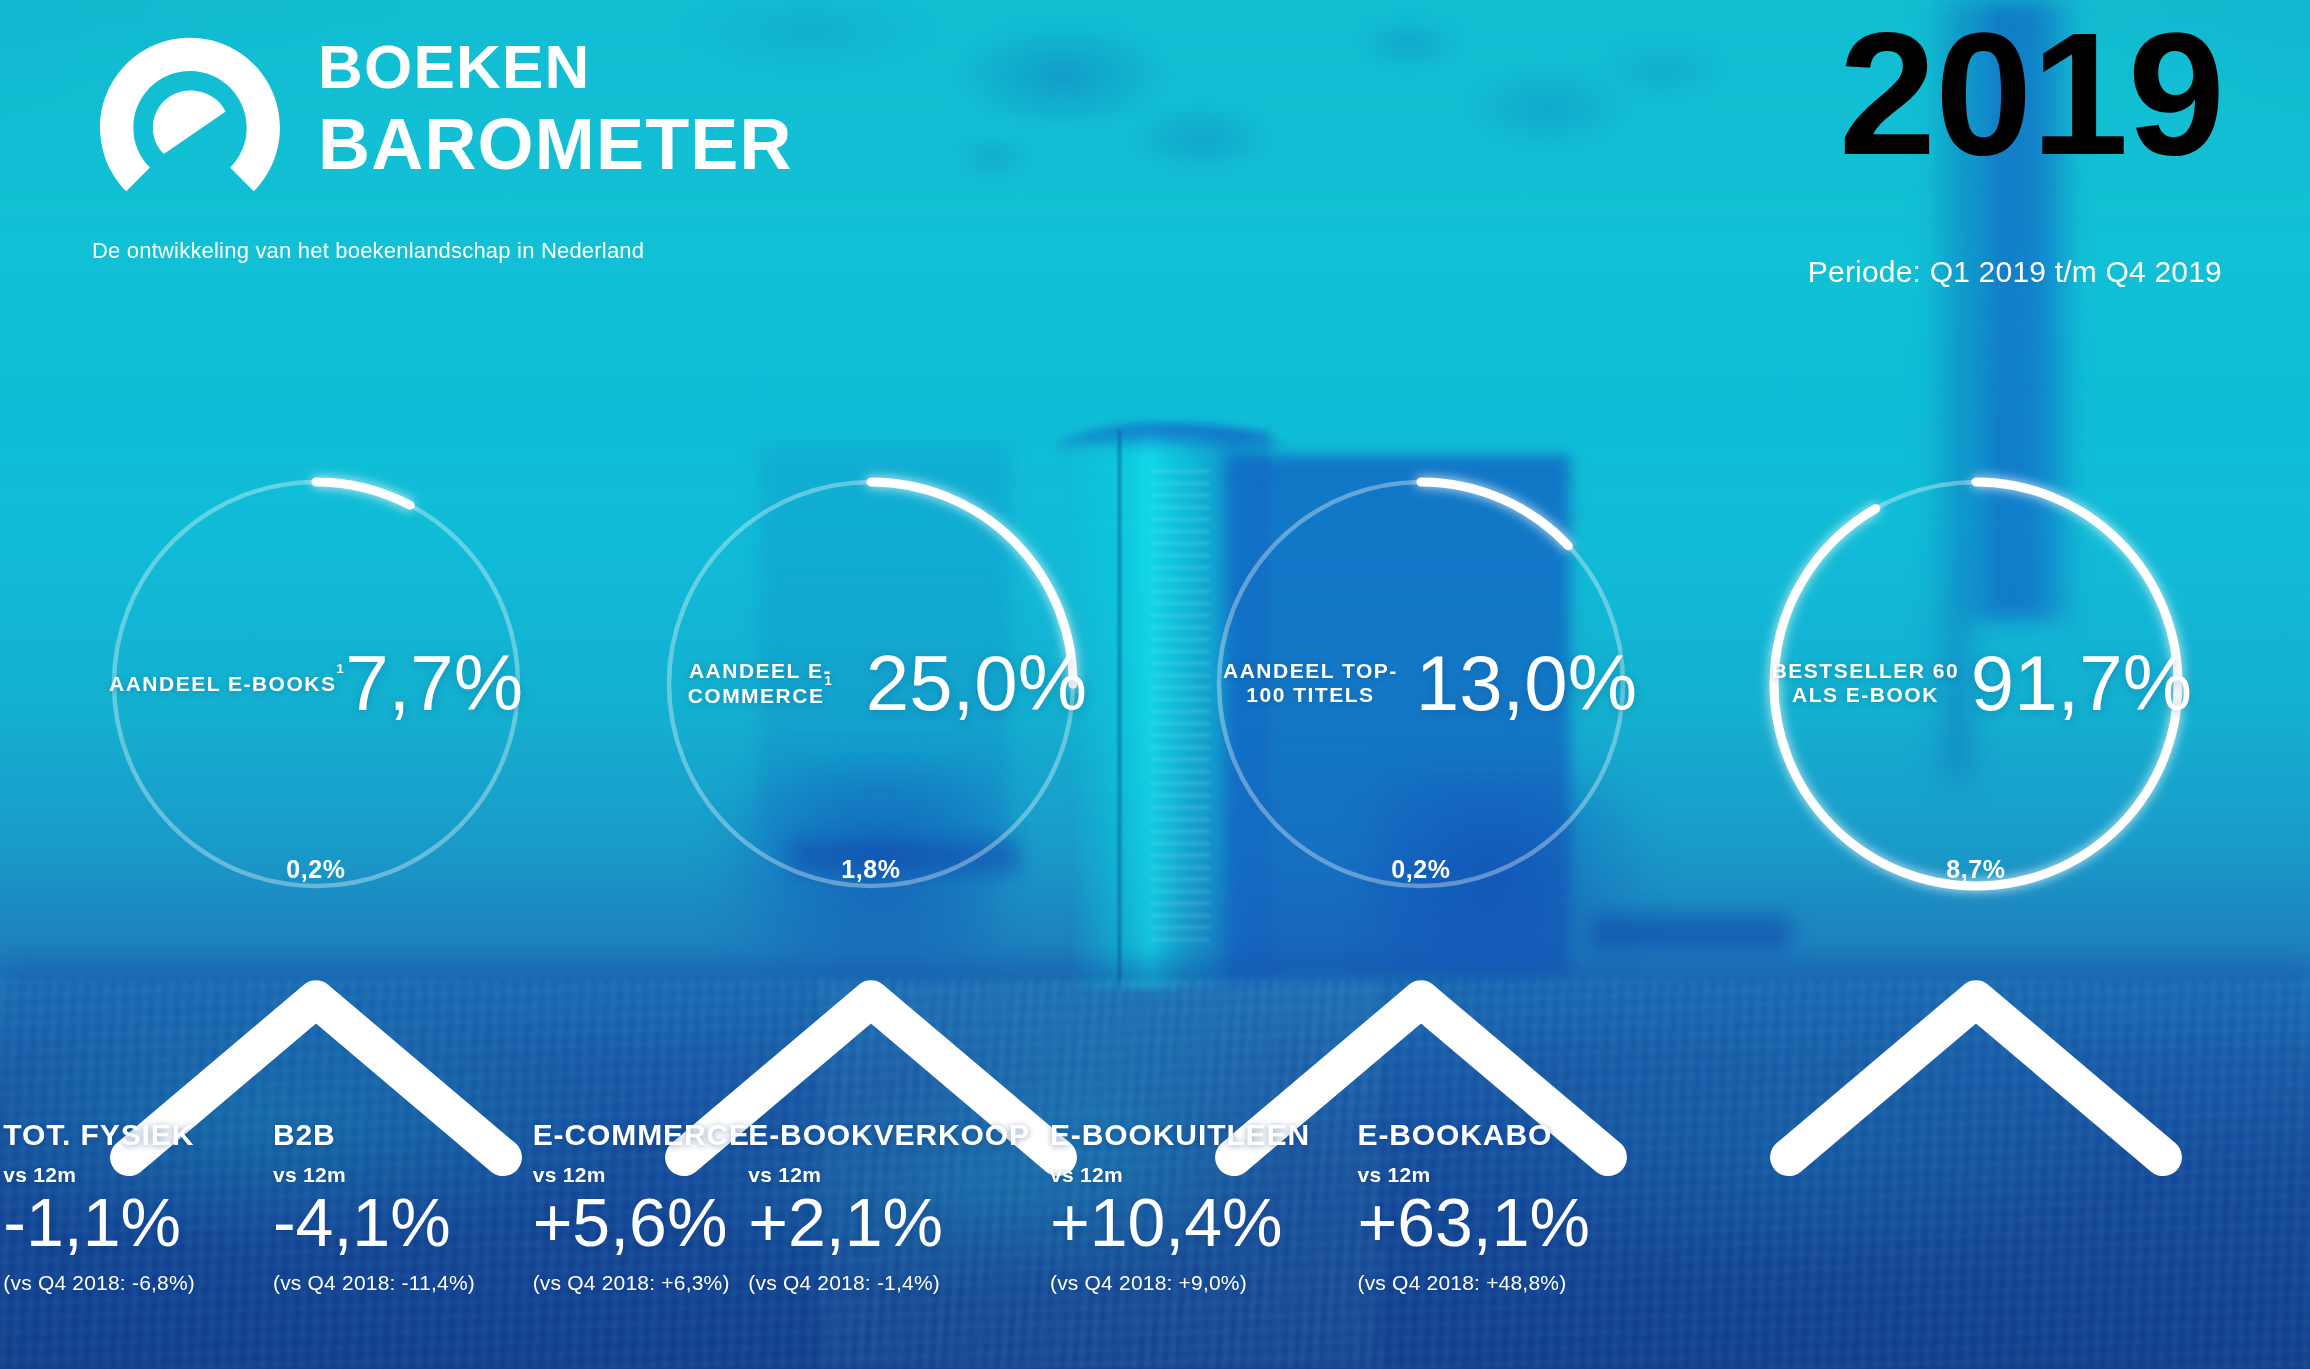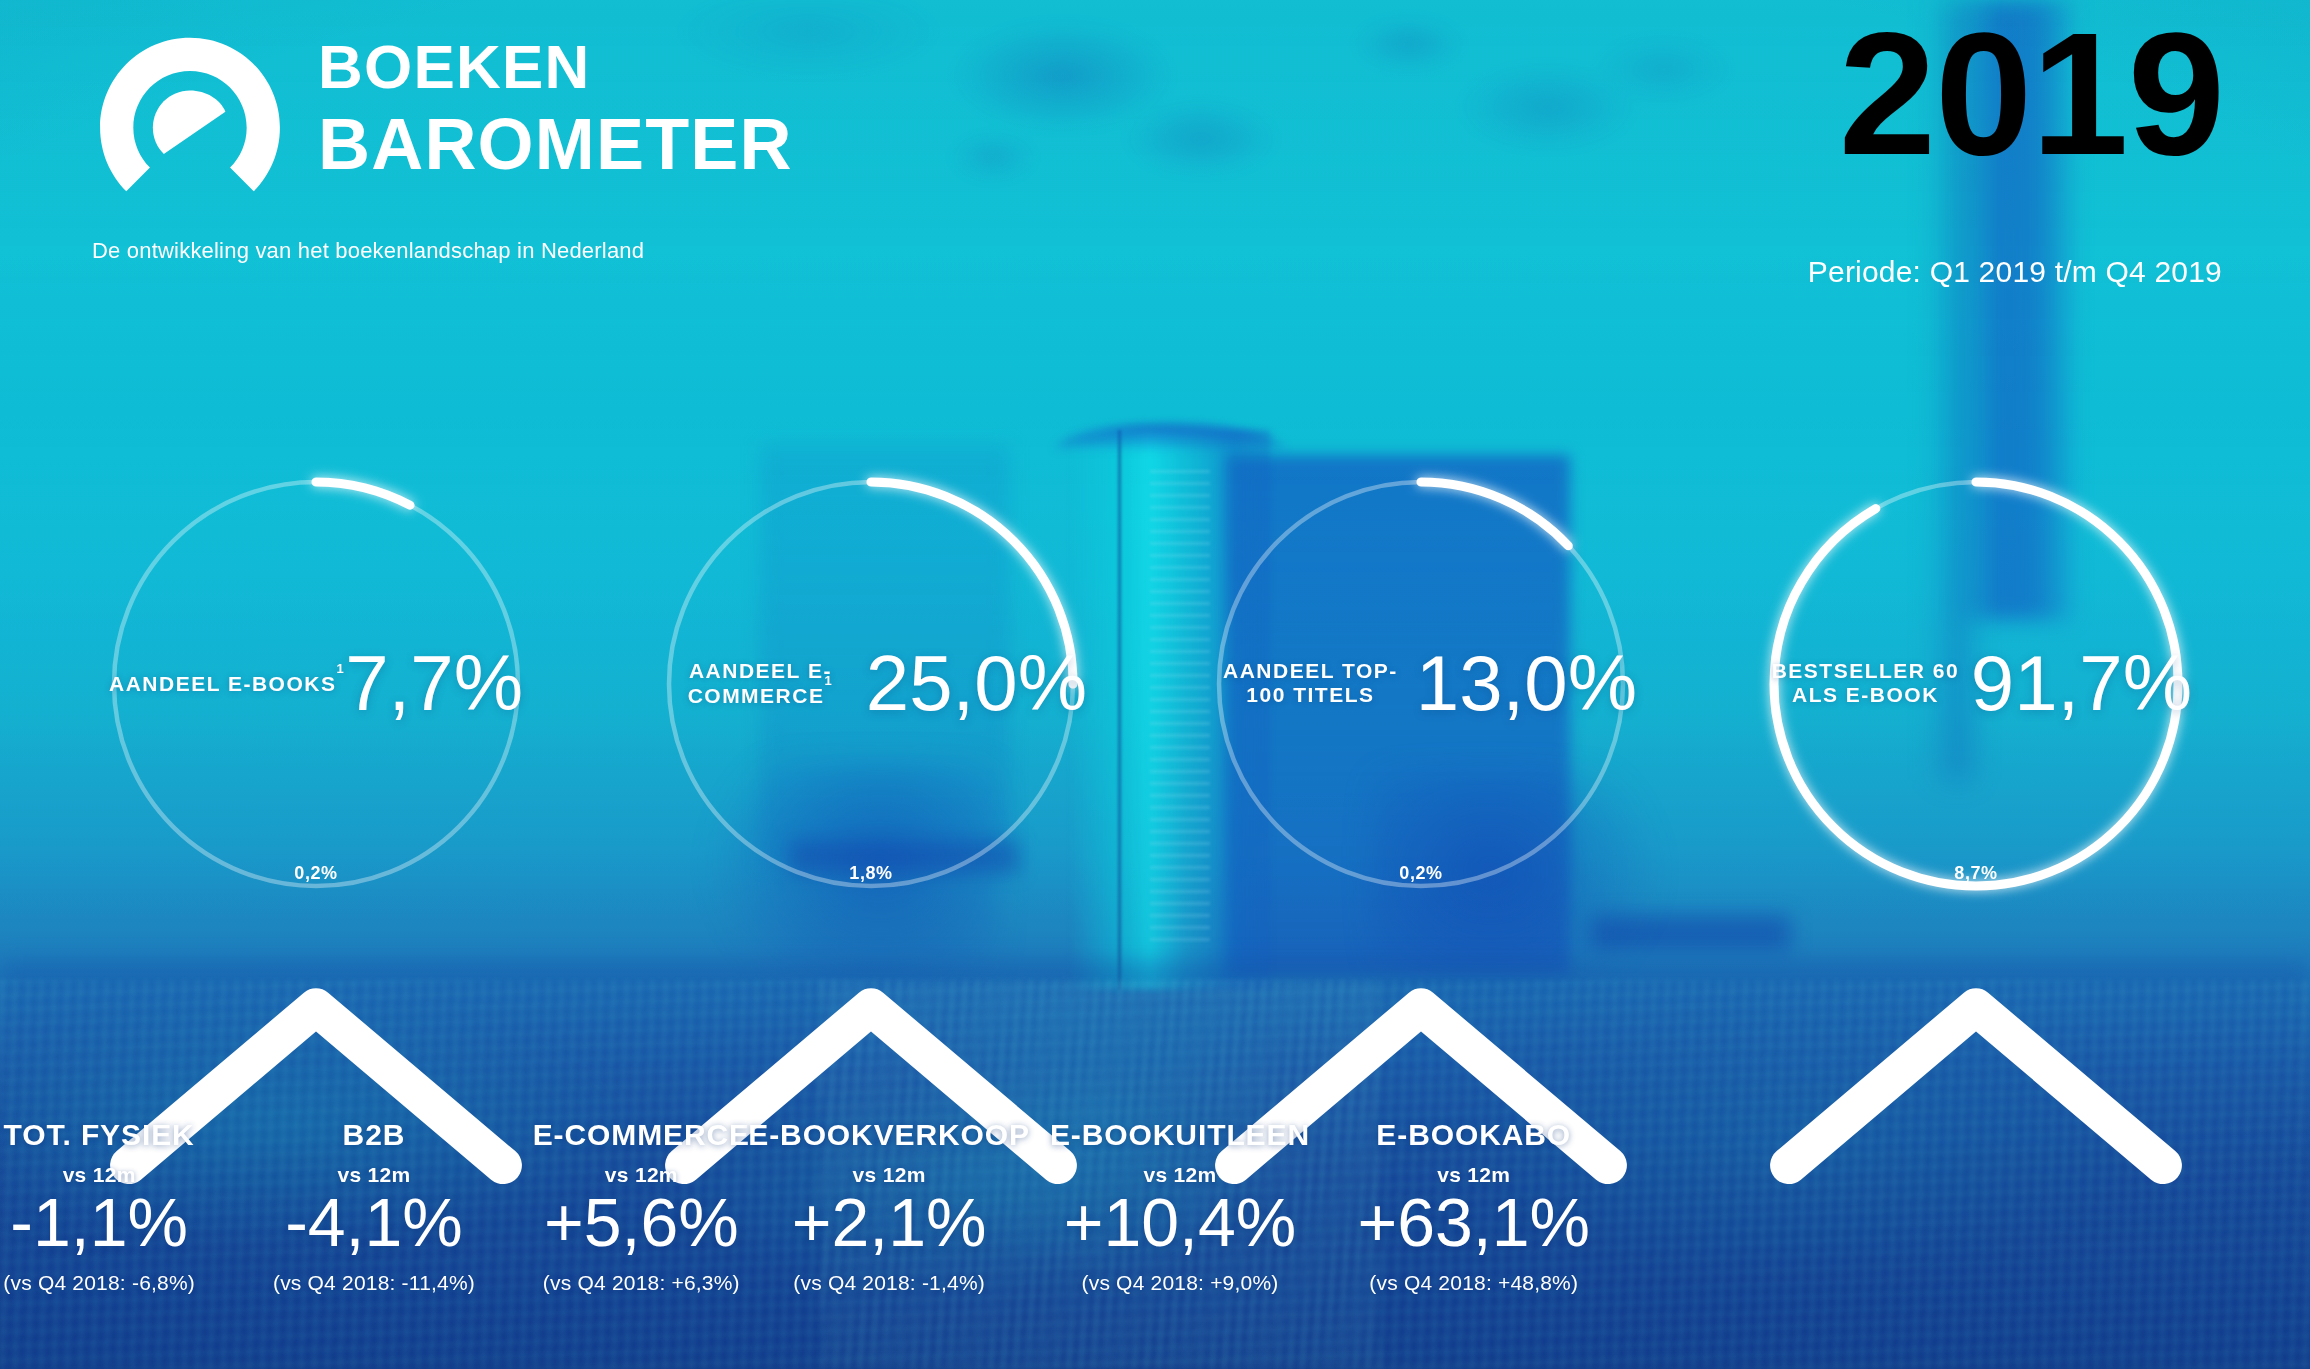--- a/index.html
+++ b/index.html
@@ -196,27 +196,27 @@
     text-shadow:0 1px 6px rgba(10,70,130,.35); margin-bottom:2px;
   }
   .ring-label sup { font-size:13px; top:-.7em; position:relative; }
   .ring-value {
     font-size:78px; font-weight:400; letter-spacing:0px; line-height:1.02;
     text-shadow:0 2px 10px rgba(10,70,130,.30);
   }
   .ring-delta {
     position:absolute; left:0; right:0; bottom:44px;
     display:flex; align-items:center; justify-content:center; gap:16px;
-    color:#fff; font-size:18px; font-weight:700; letter-spacing:.6px;
+    color:#fff; font-size:25px; font-weight:700; letter-spacing:.6px;
   }
   .caret-up { display:block; width:30px; height:16px; }
 
   
   .kpis { position:absolute; left:0; top:1120px; width:100%; height:230px; }
-  .kpi { position:absolute; top:0; text-align:center; color:#fff; }
+  .kpi { position:absolute; top:0; text-align:left; color:#fff; }
   .kpi-name {
     font-size:30px; font-weight:700; letter-spacing:.9px; text-transform:uppercase;
     text-shadow:0 1px 6px rgba(8,50,120,.45); line-height:1;
   }
   .kpi-period {
     font-size:21px; font-weight:700; letter-spacing:.3px; margin-top:14px;
     text-shadow:0 1px 5px rgba(8,50,120,.45); line-height:1;
   }
   .kpi-value {
     font-size:68px; font-weight:400; line-height:1.05; margin-top:2px;

